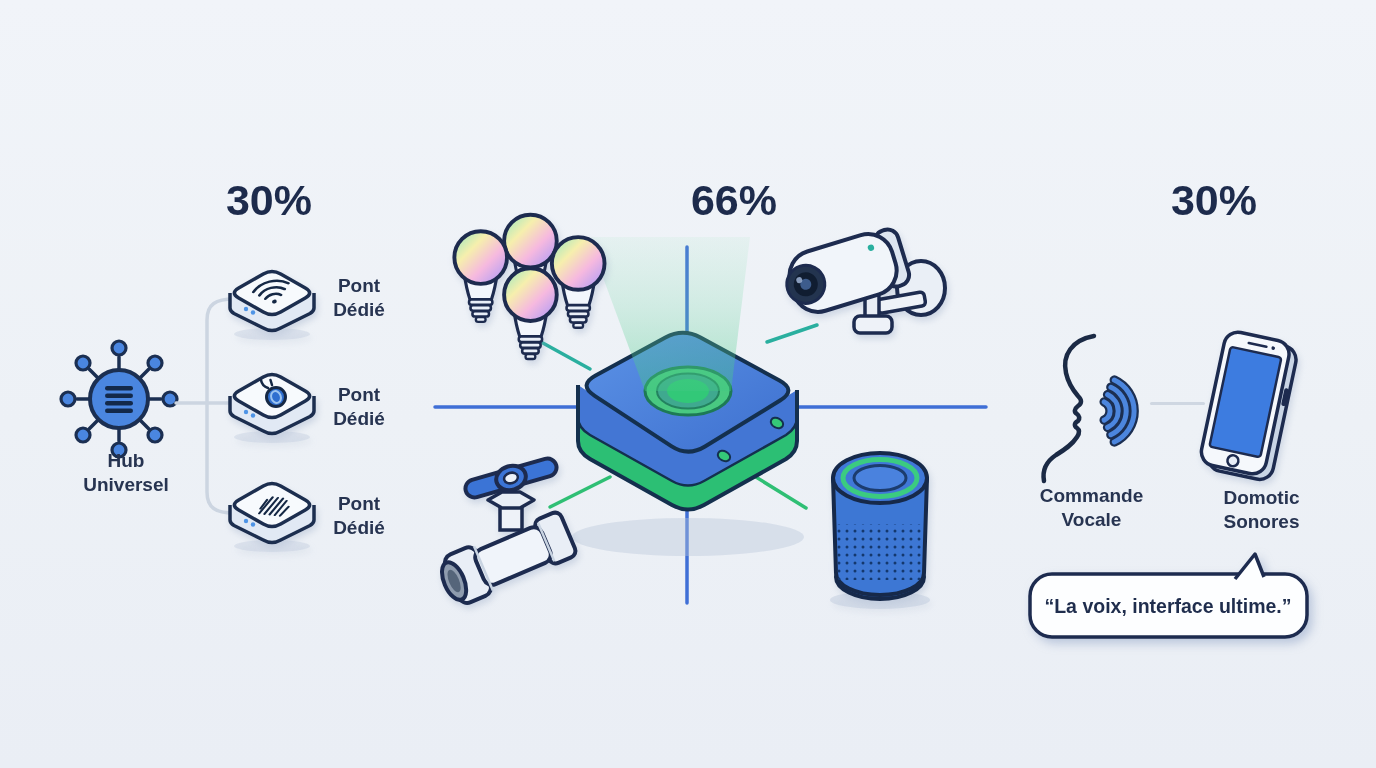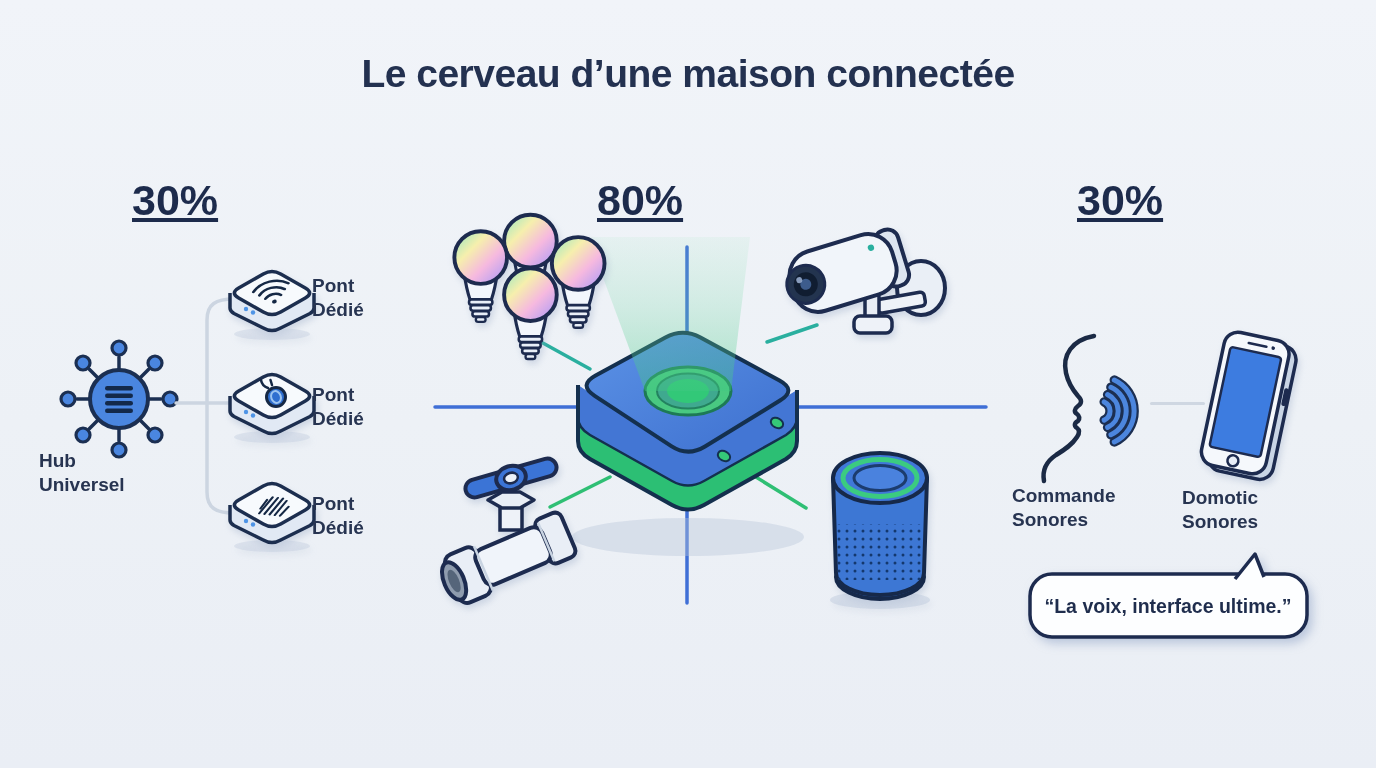--- a/index.html
+++ b/index.html
@@ -2,37 +2,36 @@
 <html><head>
 <meta charset="utf-8">
 <style>
   html,body{margin:0;padding:0;background:#e7ebf1;}
   #canvas{position:relative;width:1376px;height:768px;overflow:hidden;
     background:linear-gradient(180deg,#f1f4f9 0%,#edf1f6 55%,#eaeef5 100%);
     font-family:"Liberation Sans",sans-serif;color:#22304f;}
   .abs{position:absolute;}
   .title{left:0;top:52px;width:1376px;text-align:center;font-size:39px;font-weight:700;
     color:#233150;letter-spacing:-0.5px;}
-  .pct{width:180px;text-align:left;font-size:43px;font-weight:800;color:#1d2b4c;text-decoration:underline;}
-  .lbl{font-size:19px;font-weight:700;color:#273451;
-    white-space:pre-line;line-height:1.26;}
+  .pct{width:180px;text-align:right;font-size:43px;font-weight:800;color:#1d2b4c;}
+  .lbl{font-size:19px;font-weight:700;color:#273451;text-align:center;
+    white-space:pre-line;line-height:1.26;padding-left:7px;}
   .caption{font-size:21px;}
   .soft{filter:drop-shadow(2px 4px 3px rgba(150,165,195,.35));}
   .connector-line{height:3px;background:#cfd7e2;border-radius:2px;}
   svg{display:block;}
 </style>
 </head>
 <body>
 
 <div id="canvas">
 
-  <div class="abs title">Le cerveau d’une maison connectée</div>
 
   <div class="abs pct" style="left:132px;top:176px;">30%</div>
-  <div class="abs pct" style="left:597px;top:176px;">80%</div>
+  <div class="abs pct" style="left:597px;top:176px;">66%</div>
   <div class="abs pct" style="left:1077px;top:176px;">30%</div>
 
   <svg class="abs" style="left:52px;top:338px;width:135px;height:125px;" viewBox="0 0 135 125">
     <g stroke="#1b2f52" stroke-width="3.5" stroke-linecap="round">
       <line x1="96" y1="61" x2="109" y2="61"></line>
         <line x1="87.5" y1="81.5" x2="96.7" y2="90.7"></line>
       <line x1="67" y1="90" x2="67" y2="103"></line>
         <line x1="46.5" y1="81.5" x2="37.3" y2="90.7"></line>
       <line x1="38" y1="61" x2="25" y2="61"></line>
         <line x1="46.5" y1="40.5" x2="37.3" y2="31.3"></line>
@@ -246,21 +245,21 @@
       </g>
       <g stroke="#4c86de" stroke-width="5">
         <path d="M 84.2 68.9 A 10 10 0 0 1 84.2 87.1"></path>
         <path d="M 87.6 61.6 A 18 18 0 0 1 87.6 94.4"></path>
         <path d="M 90.9 54.3 A 26 26 0 0 1 90.9 101.7"></path>
         <path d="M 94.3 47.1 A 34 34 0 0 1 94.3 108.9"></path>
       </g>
     </g>
   </svg>
   <div class="abs lbl" style="left:1012px;top:484px;width:145px;">Commande
-Sonores</div>
+Vocale</div>
 
   <div class="abs connector-line" style="left:1150px;top:402px;width:55px;"></div>
 
   <svg class="abs soft" style="left:1198px;top:330px;width:110px;height:160px;" viewBox="0 0 110 160">
     <g transform="rotate(12 47 74)">
       <rect x="22" y="9" width="66" height="136" rx="14" fill="#c9d5e5" stroke="#1d2b4f" stroke-width="3.5"></rect>
       <rect x="14" y="5" width="66" height="136" rx="14" fill="#f5f8fc" stroke="#1d2b4f" stroke-width="3.5"></rect>
       <rect x="21" y="21" width="52" height="102" rx="3" fill="#3d7ce0" stroke="#1d2b4f" stroke-width="2.5"></rect>
       <line x1="38" y1="13.5" x2="56" y2="13.5" stroke="#1d2b4f" stroke-width="2.6" stroke-linecap="round"></line>
       <circle cx="63" cy="13.5" r="1.8" fill="#1d2b4f"></circle>

